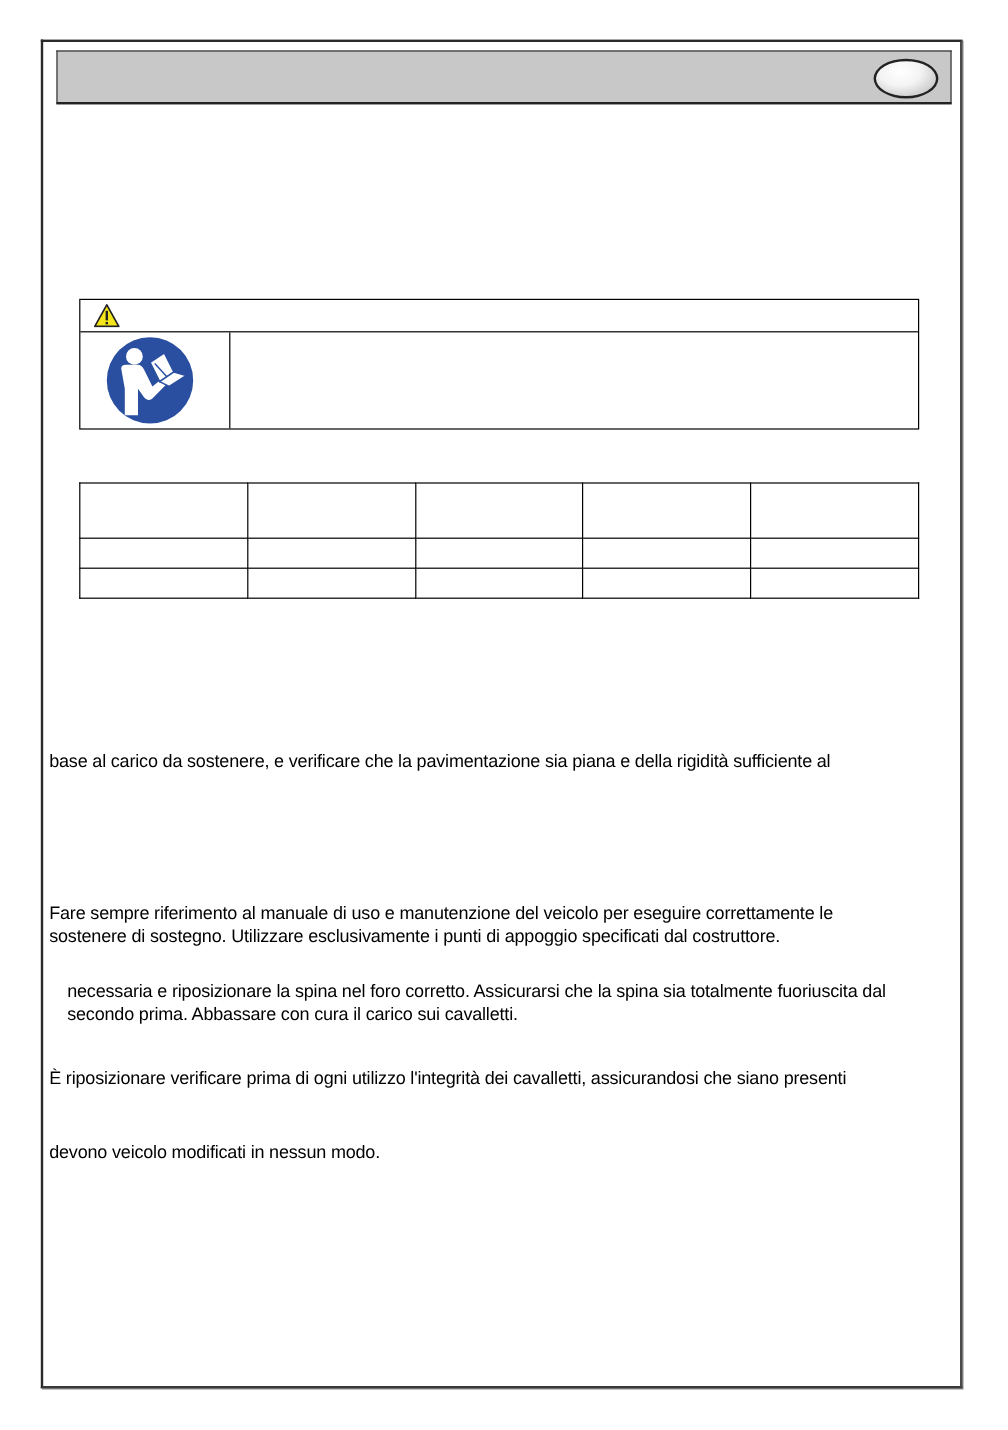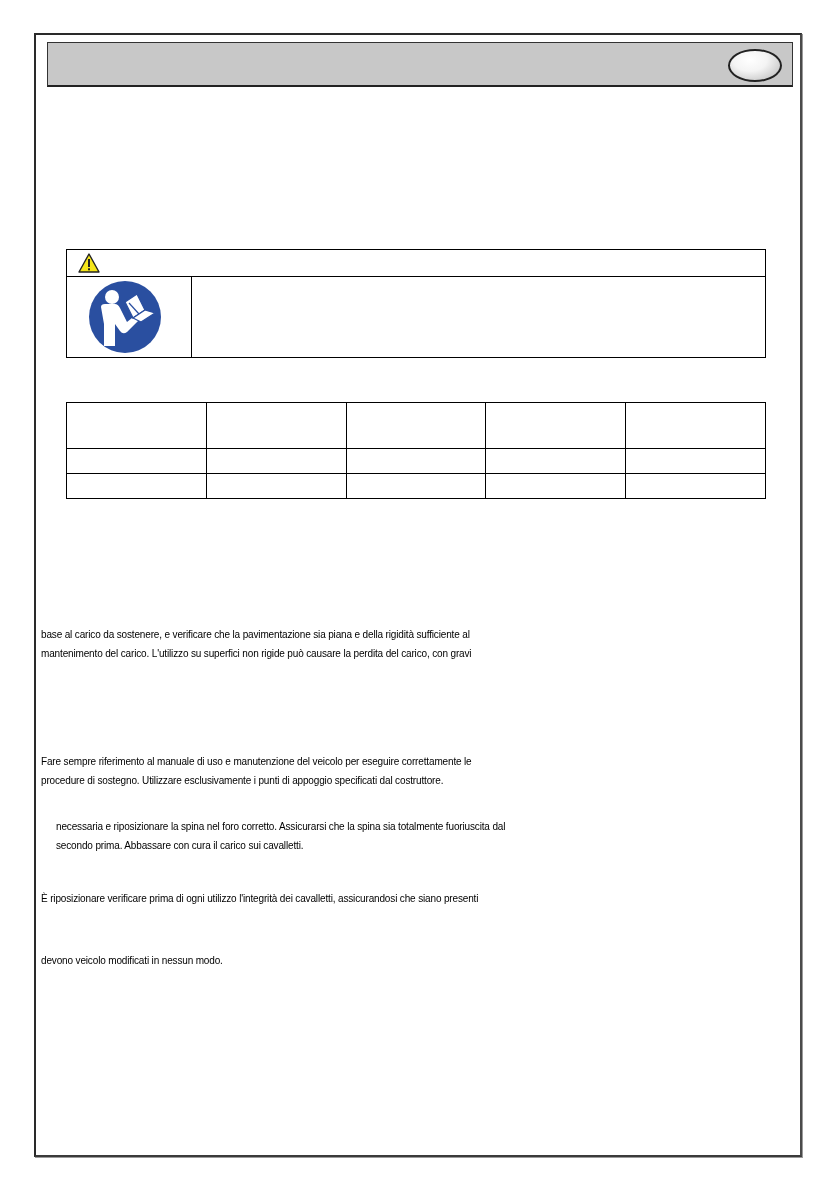--- a/index.html
+++ b/index.html
@@ -47,21 +47,21 @@
       border-collapse: collapse;
     }
     .data-table td, .data-table th {
       border: 1px solid #000; width: 140px; font-weight: normal;
     }
     .data-table tr.head-row th { height: 46px; }
     .data-table tr.body-row td { height: 25px; }
 
     .para {
       position: absolute; left: 41px; width: 760px;
-      font-size: 10px; line-height: 19px; white-space: nowrap;
+      font-size: 15px; line-height: 19px; white-space: nowrap;
       letter-spacing: -0.15px;
     }
     .para .line { display: block; }
   </style>
 </head>
 <body>
 
 <div class="page-frame"></div>
 
 <div class="title-bar">
@@ -113,26 +113,25 @@
     <td></td>
     <td></td>
     <td></td>
     <td></td>
   </tr>
 </tbody>
   </table>
 
 <div class="para" style="top:625px;">
   <span class="line">base al carico da sostenere, e verificare che la pavimentazione sia piana e della rigidità sufficiente al</span>
-  <span class="line">mantenimento del carico. L'utilizzo su superfici non rigide può causare la perdita del carico, con gravi</span>
 </div>
 
 <div class="para" style="top:752px;">
   <span class="line">Fare sempre riferimento al manuale di uso e manutenzione del veicolo per eseguire correttamente le</span>
-  <span class="line">procedure di sostegno. Utilizzare esclusivamente i punti di appoggio specificati dal costruttore.</span>
+  <span class="line">sostenere di sostegno. Utilizzare esclusivamente i punti di appoggio specificati dal costruttore.</span>
 </div>
 
 <div class="para" style="top:817px;margin-left:15px;">
   <span class="line">necessaria e riposizionare la spina nel foro corretto. Assicurarsi che la spina sia totalmente fuoriuscita dal</span>
   <span class="line">secondo prima. Abbassare con cura il carico sui cavalletti.</span>
 </div>
 
 <div class="para" style="top:889px;">
   <span class="line">È riposizionare verificare prima di ogni utilizzo l'integrità dei cavalletti, assicurandosi che siano presenti</span>
 </div>

